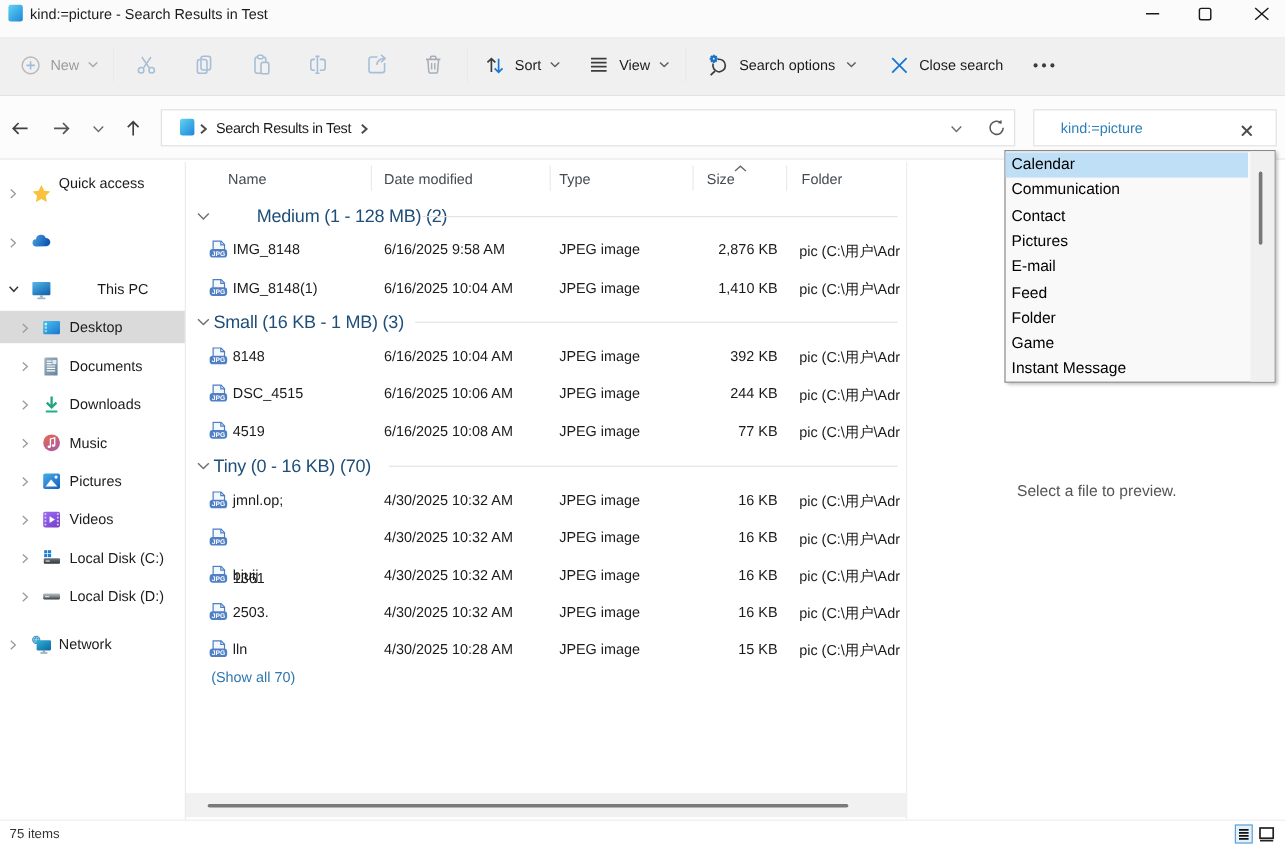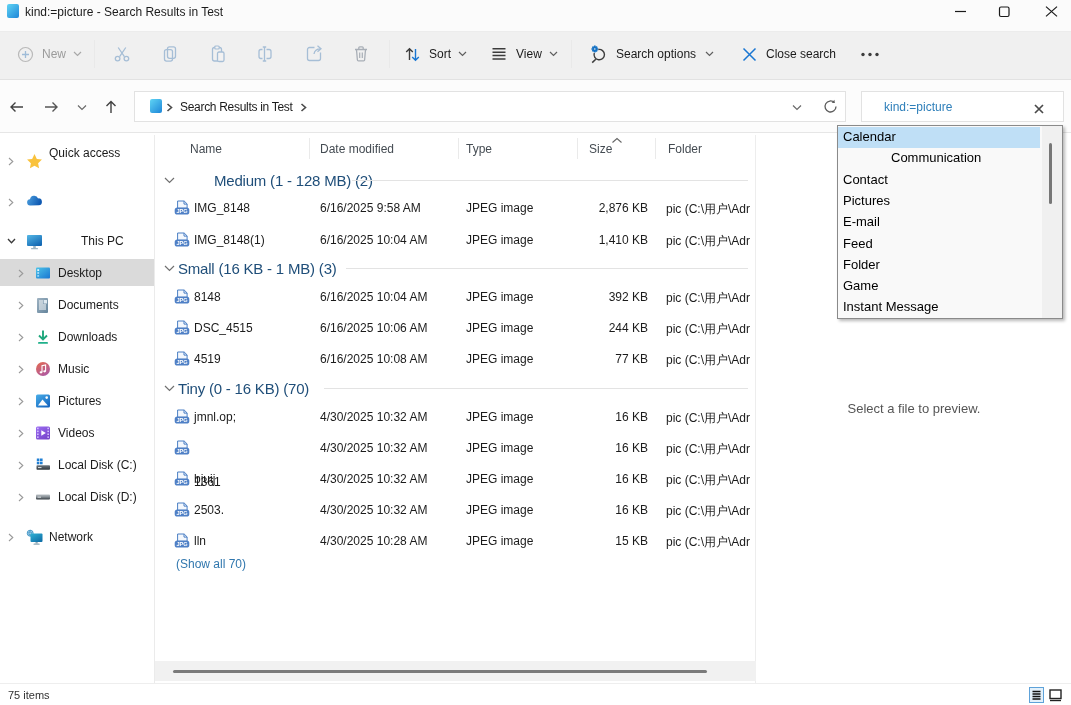--- a/index.html
+++ b/index.html
@@ -527,21 +527,21 @@
 
 <div class="abs vline" style="left:755px;top:135px;height:548px;background:#ededed;"></div>
 <div class="abs" style="left:757px;top:401px;width:314px;text-align:center;font-size:13px;color:#555;">Select a file to preview.</div>
 
 <div class="abs" style="left:837px;top:125px;width:226px;height:194px;background:#f9f9f9;border:1px solid #8a8a8a;box-shadow:2px 2px 3px rgba(0,0,0,0.28);"></div>
 <div class="abs" style="left:1042px;top:126px;width:20px;height:192px;background:#f0f0f0;"></div>
 <div class="abs" style="left:1049px;top:143px;width:3px;height:61px;background:#777;border-radius:1.5px;"></div>
 <div id="dropdown">
     <div class="abs" style="left:838px;top:127px;width:202px;height:21px;background:#bfdff6;"></div>
     <div class="abs" style="left:843px;top:129px;font-size:13px;color:#000;">Calendar</div>
-    <div class="abs" style="left:843px;top:150.3px;font-size:13px;color:#000;margin-left:48px;">Communication</div>
+    <div class="abs" style="left:843px;top:150.3px;font-size:13px;color:#000;">Communication</div>
     <div class="abs" style="left:843px;top:171.6px;font-size:13px;color:#000;">Contact</div>
     <div class="abs" style="left:843px;top:192.9px;font-size:13px;color:#000;">Pictures</div>
     <div class="abs" style="left:843px;top:214.2px;font-size:13px;color:#000;">E-mail</div>
     <div class="abs" style="left:843px;top:235.5px;font-size:13px;color:#000;">Feed</div>
     <div class="abs" style="left:843px;top:256.8px;font-size:13px;color:#000;">Folder</div>
     <div class="abs" style="left:843px;top:278.1px;font-size:13px;color:#000;">Game</div>
     <div class="abs" style="left:843px;top:299.4px;font-size:13px;color:#000;">Instant Message</div>
   </div>
 
 <div class="abs" style="left:155px;top:661px;width:601px;height:20px;background:#f1f1f1;"></div>

